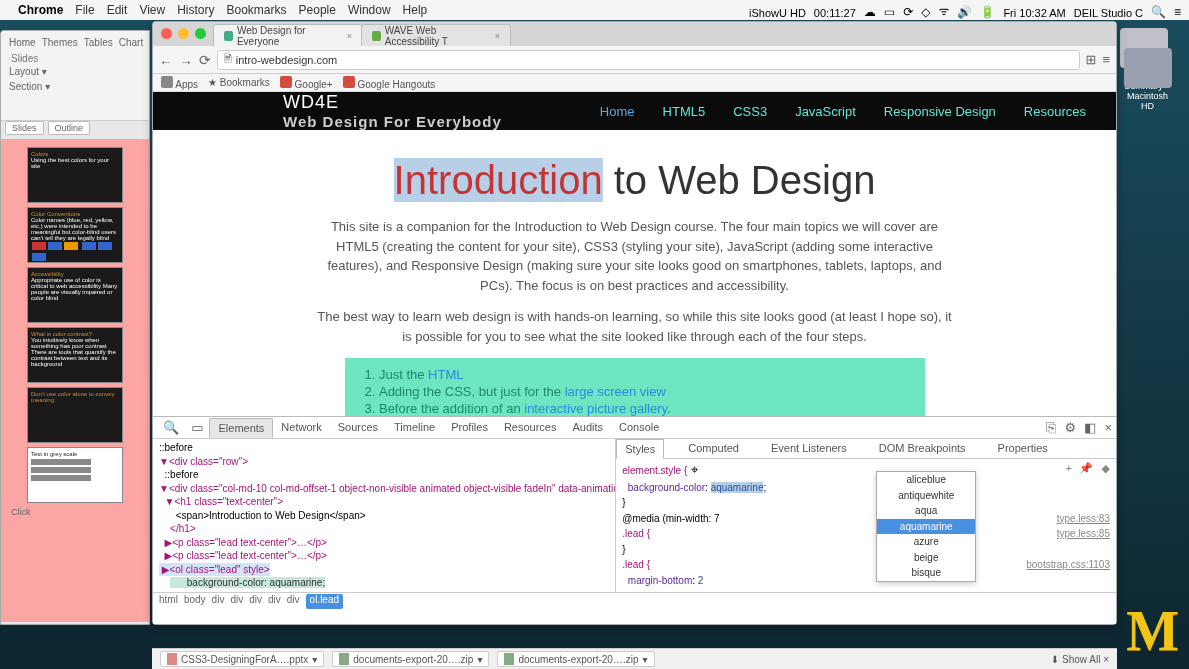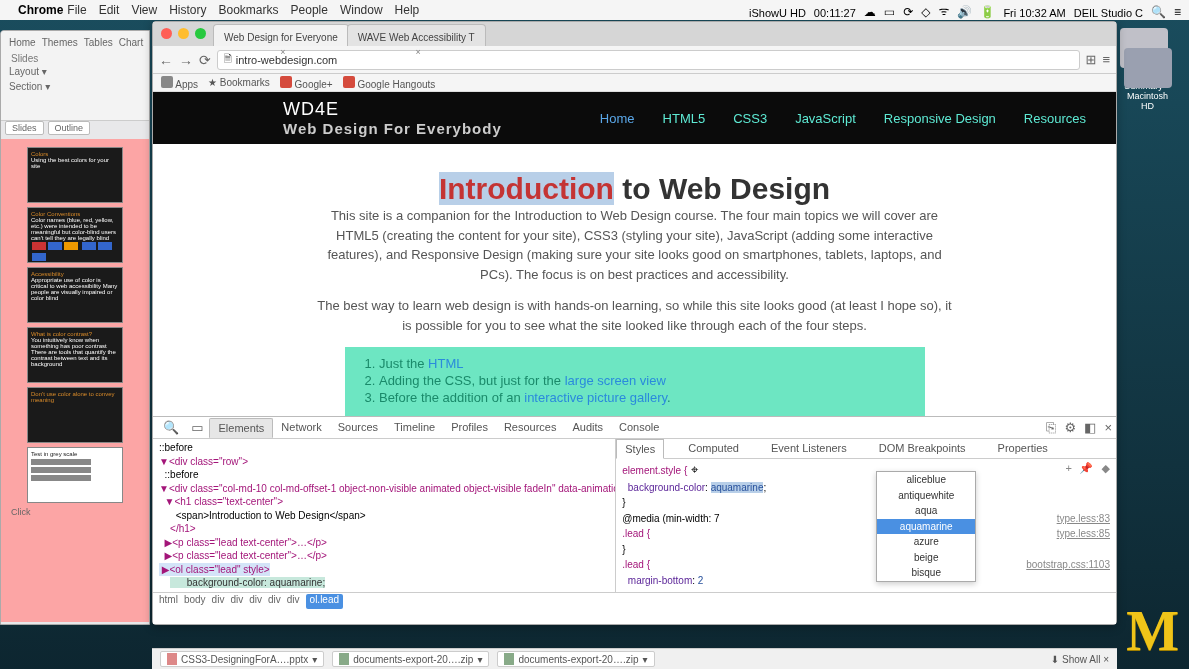--- a/index.html
+++ b/index.html
@@ -2,21 +2,21 @@
 <html><head>
 <meta charset="utf-8">
 <style>
 * { margin: 0; padding: 0; box-sizing: border-box; font-family: "Helvetica Neue", Arial, sans-serif; }
 html, body { width: 1189px; height: 669px; overflow: hidden; }
 body { background: linear-gradient(180deg,#1a4d5e 0%,#0d2630 100%); position: relative; }
 
 
 .menubar { position:absolute; top:0; left:0; right:0; height:20px; background:#f5f5f5; display:flex; align-items:center; font-size:12px; padding:0 8px; z-index:100; }
 .menubar .apple { font-size:14px; margin-right:10px; }
-.menubar .app { font-weight:600; margin-right:4px; }
+.menubar .app { font-weight:600; margin-right:12px; }
 .menubar .m { margin-right:12px; color:#333; }
 .menubar .right { margin-left:auto; display:flex; gap:8px; align-items:flex-end; font-size:11px; }
 .menubar .ic { font-size:12px; }
 
 
 .desk-ic { position:absolute; top:40px; right:18px; width:55px; text-align:center; font-size:9px; color:#fff; }
 .desk-ic .box { width:48px; height:40px; background:#c0c0c8; border-radius:4px; margin:0 auto 3px; }
 
 
 .ppt { position:absolute; top:30px; left:0; width:150px; height:595px; background:#e8e8ea; border:1px solid #aaa; border-radius:4px 0 0 0; overflow:hidden; }
@@ -32,41 +32,41 @@
 .slide.orange { background:#1a1a1a; }
 .slide .tt { color:#d98b2a; font-size:6px; }
 .swatch { display:inline-block; width:14px; height:8px; margin:1px; }
 
 
 .chrome { position:absolute; top:21px; left:152px; right:72px; height:604px; background:#fff; border:1px solid #aaa; border-radius:4px; display:flex; flex-direction:column; box-shadow:0 2px 10px rgba(0,0,0,.3);}
 .c-tabs { height:24px; background:#d6d6d6; display:flex; align-items:flex-end; padding-left:60px; font-size:10px; position:relative; }
 .traffic { position:absolute; left:8px; top:6px; display:flex; gap:6px; }
 .traffic span { width:11px; height:11px; border-radius:50%; display:block; }
 .traffic .r{background:#ff5f56;} .traffic .y{background:#ffbd2e;} .traffic .g{background:#27c93f;}
-.c-tab { background:#f2f2f2; height:22px; padding:3px 10px; border-radius:4px 4px 0 0; margin-right:-2px; display:flex; align-items:center; gap:4px; max-width:150px; border:1px solid #bbb; border-bottom:none; font-size:10px; color:#444;flex-direction:column;}
+.c-tab { background:#f2f2f2; height:22px; padding:3px 10px; border-radius:4px 4px 0 0; margin-right:-2px; display:flex; align-items:center; gap:4px; max-width:150px; border:1px solid #bbb; border-bottom:none; font-size:10px; color:#444;}
 .c-tab .x{font-size:9px;color:#888;margin-left:4px;}
 .c-tab .fav{width:10px;height:10px;background:#4a8;border-radius:2px;display:inline-block;}
 .c-toolbar { height:28px; background:#f5f5f5; border-bottom:1px solid #ccc; display:flex; align-items:center; padding:0 6px; gap:6px; font-size:13px; color:#666; }
 .c-toolbar .navb { font-size:14px; cursor:default;}
 .omnibox { flex:1; height:20px; background:#fff; border:1px solid #ccc; border-radius:3px; font-size:11px; padding:2px 6px; display:flex; align-items:center; gap:4px; color:#333; }
 .omnibox .doc{font-size:10px;}
 .c-toolbar .tico { font-size:13px; }
 .c-bm { height:18px; background:#f5f5f5; border-bottom:1px solid #ddd; display:flex; align-items:center; gap:10px; padding:0 8px; font-size:10px; color:#555;}
 .bm-ic { width:12px;height:12px;background:#888;border-radius:2px;display:inline-block; }
 
 .page { flex:1; overflow:hidden; background:#fff; position:relative; }
-.site-nav { height:52px; background:#0b0b0b; display:flex; align-items:center; padding:0 30px 0 130px; }
+.site-nav { height:38px; background:#0b0b0b; display:flex; align-items:center; padding:0 30px 0 130px; }
 .brand { color:#fff; font-size:18px; font-weight:500; letter-spacing:1px; }
 .brand .sub{ display:block; font-size:15px; font-weight:700; color:#ccc; }
 .navlinks { margin-left:auto; display:flex; gap:28px; font-size:13px; }
 .navlinks a { color:#5eead4; text-decoration:none; }
 .navlinks a.active { color:#5aa7e8; }
 
 .hero { padding:28px 60px 0; text-align:center; color:#444; }
-.hero h1 { font-size:30px; font-weight:700; color:#333; margin-bottom:0; }
+.hero h1 { font-size:40px; font-weight:400; color:#333; margin-bottom:14px; }
 .hero h1 .intro { color:#c43434; }
 .hero h1 .intro.sel { background:#b8cfe8; }
 .hero p { font-size:13px; color:#555; line-height:1.5; max-width:640px; margin:0 auto 12px; }
 .lead-list { background:#6de6c2; max-width:580px; margin:12px auto 0; text-align:left; padding:8px 14px 10px 20px; font-size:13px; color:#1a8a6a; list-style-position:inside; }
 .lead-list li { padding:1px 0; }
 .lead-list a { color:#2a8adc; text-decoration:none; }
 
 
 .devtools { position:absolute; bottom:14px; left:0; right:0; height:194px; background:#fff; border-top:1px solid #bbb; display:flex; flex-direction:column; font-size:11px; font-family:Menlo,Consolas,monospace; }
 .dt-top { height:22px; display:flex; align-items:center; border-bottom:1px solid #ccc; padding:0 4px; gap:0; font-family:"Helvetica Neue",Arial,sans-serif; }

